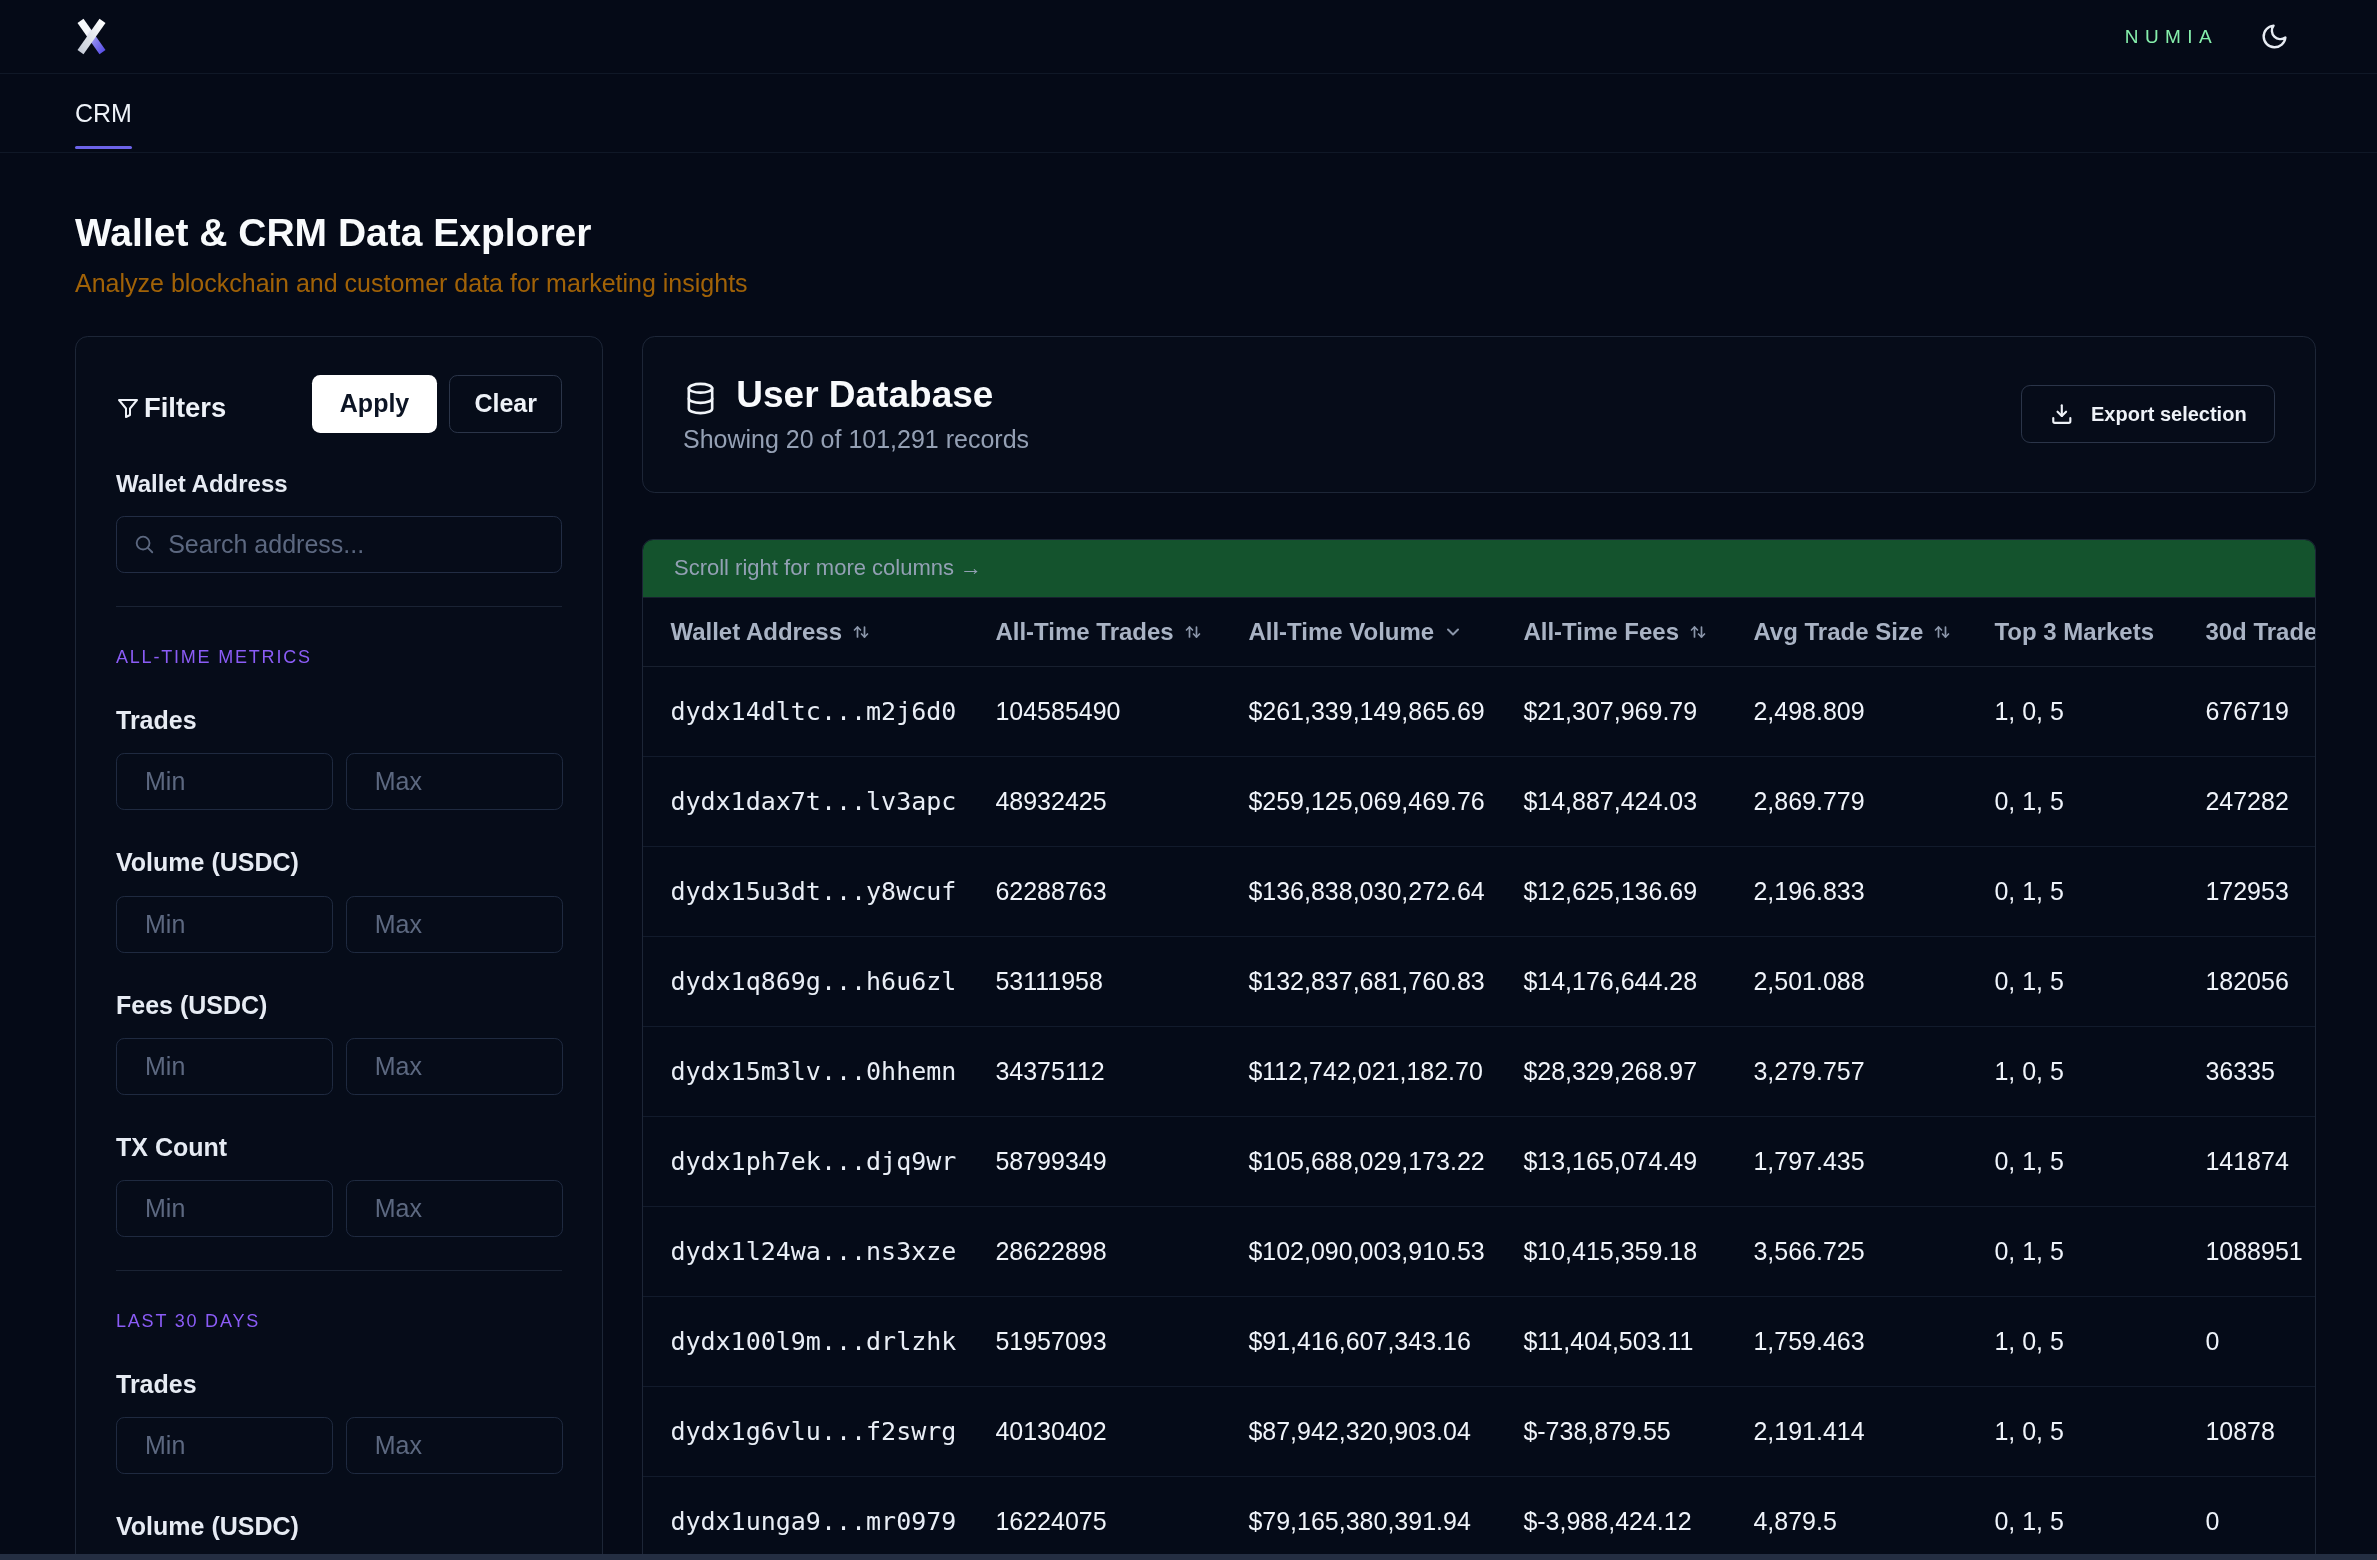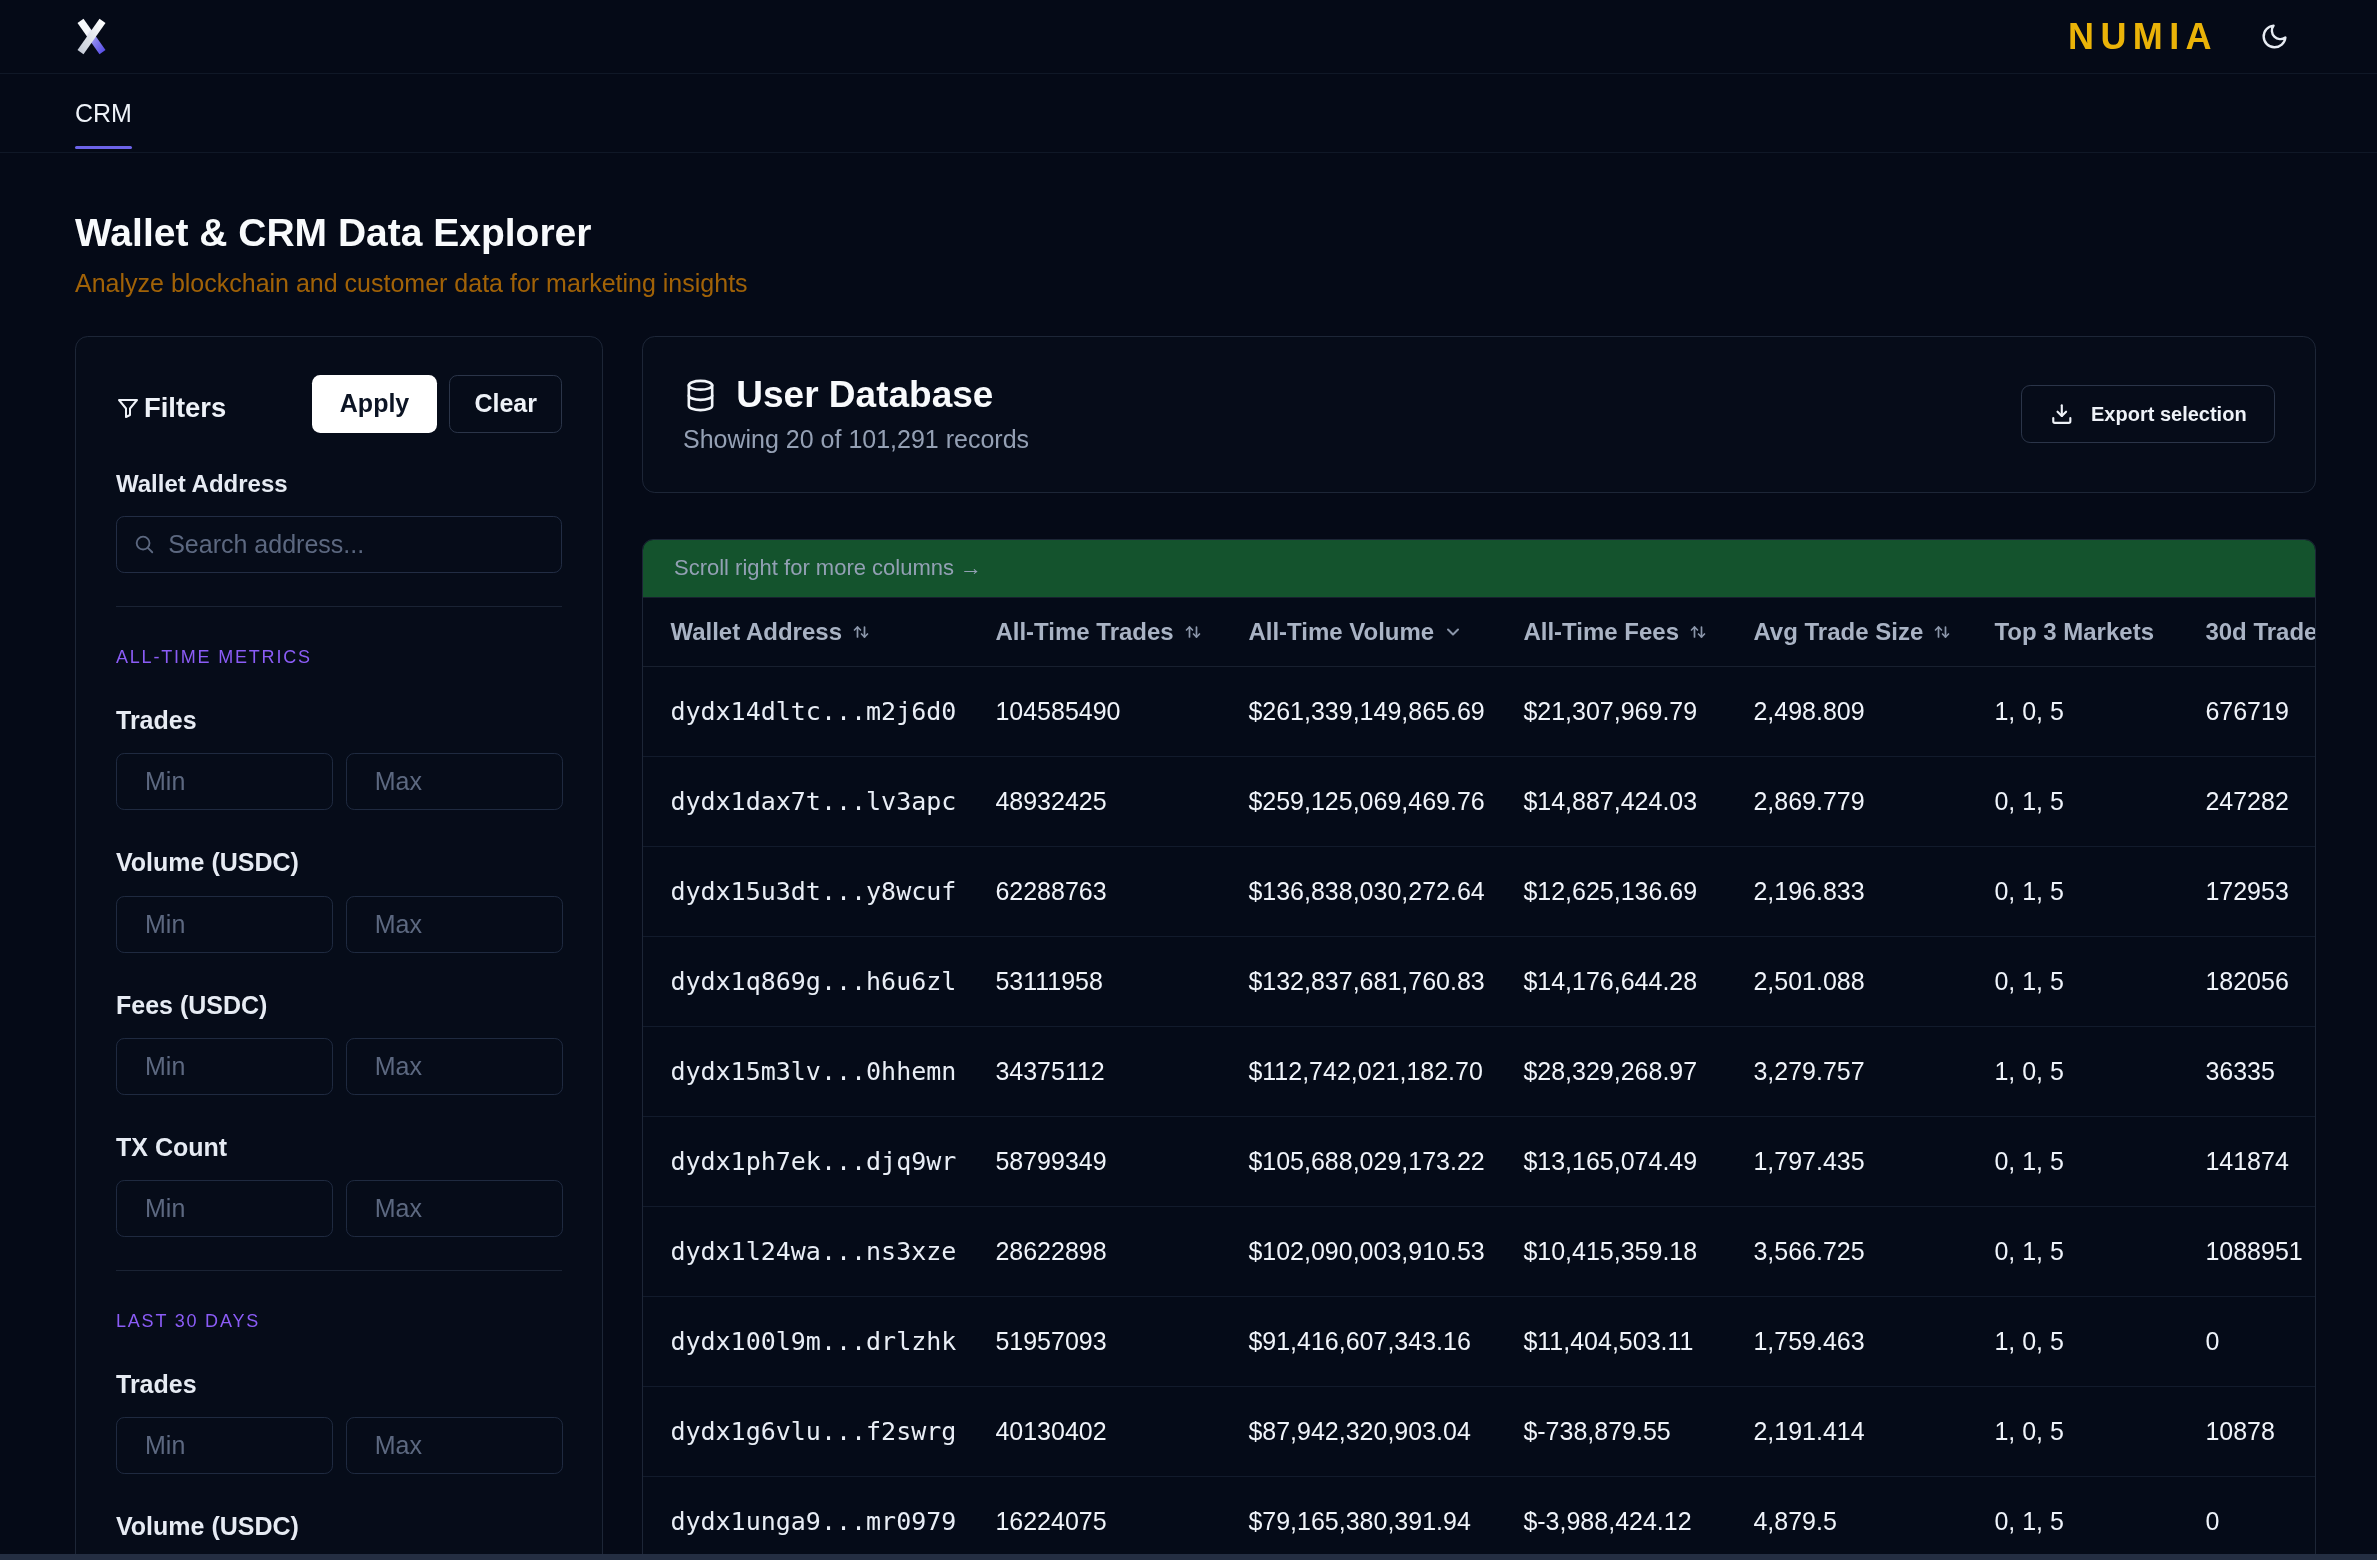--- a/index.html
+++ b/index.html
@@ -10,21 +10,21 @@
   }
   svg { display:block; }
 
   
   .topbar {
     height:74px; border-bottom:0.9px solid #101827;
     display:flex; align-items:center; justify-content:space-between;
     padding:0 88px 0 75px;
   }
   .topbar-right { display:flex; align-items:center; gap:42px; }
-  .brand { font-size:36px; font-weight:700; letter-spacing:6.4px; color:#eab308; }
+  .brand { font-size:19px; font-weight:400; letter-spacing:6.4px; color:#86efac; }
   .icon-btn { background:none; border:none; color:#e7ebf2; cursor:pointer; }
 
   
   .tabbar { height:79px; border-bottom:0.9px solid #101827; padding:0 75px; display:flex; }
   .tab { position:relative; display:flex; align-items:center; font-size:25px; color:#eef2f8; cursor:pointer; }
   .tab .underline { position:absolute; left:0; bottom:2.7px; height:3.7px; width:100%; background:#6c63e8; border-radius:1.8px; }
 
   
   main { padding:58px 0 0 75px; }
   h1 { font-size:39px; font-weight:700; line-height:1.15; color:#f8fafc; }
@@ -59,21 +59,21 @@
   .group-label { font-size:25px; font-weight:600; color:#e6ebf3; margin:38px 0 18.3px; }
   .minmax { display:flex; gap:12.8px; }
   .minmax input { width:217px; height:57px; background:transparent; border:0.9px solid #1f2a40;
     border-radius:8.2px; color:#dfe6f0; font-size:25px; padding:0 28px; font-family:inherit; outline:none; }
 
   
   .main-col { width:1674px; min-width:0; }
   .db-card { height:157px; border:0.9px solid #1d2637; border-radius:12.8px; background:#060c19;
     display:flex; align-items:center; justify-content:space-between; padding:0 40px; }
   .db-left { display:flex; flex-direction:column; }
-  .db-title-row { display:flex; align-items:center; gap:18.3px; }
+  .db-title-row { display:flex; align-items:flex-end; gap:18.3px; }
   .db-title-row h2 { font-size:37px; font-weight:700; color:#f8fafc; }
   .db-sub { font-size:25px; color:#94a0b4; margin-top:9.1px; }
   .btn-export { height:58px; padding:0 27.4px; background:transparent; border:0.9px solid #2b3549;
     border-radius:9.1px; display:flex; align-items:center; gap:16.4px;
     font-size:20px; font-weight:600; color:#eef2f8; }
 
   .table-card { margin-top:46px; border:0.9px solid #1d2637; border-radius:11px;
     background:#050b18; overflow:hidden; }
   .scroll-hint { height:58px; background:#14532d; border-bottom:0.9px solid #18202f;
     display:flex; align-items:center; padding:0 31px; font-size:22px; color:#93a0b4; }

